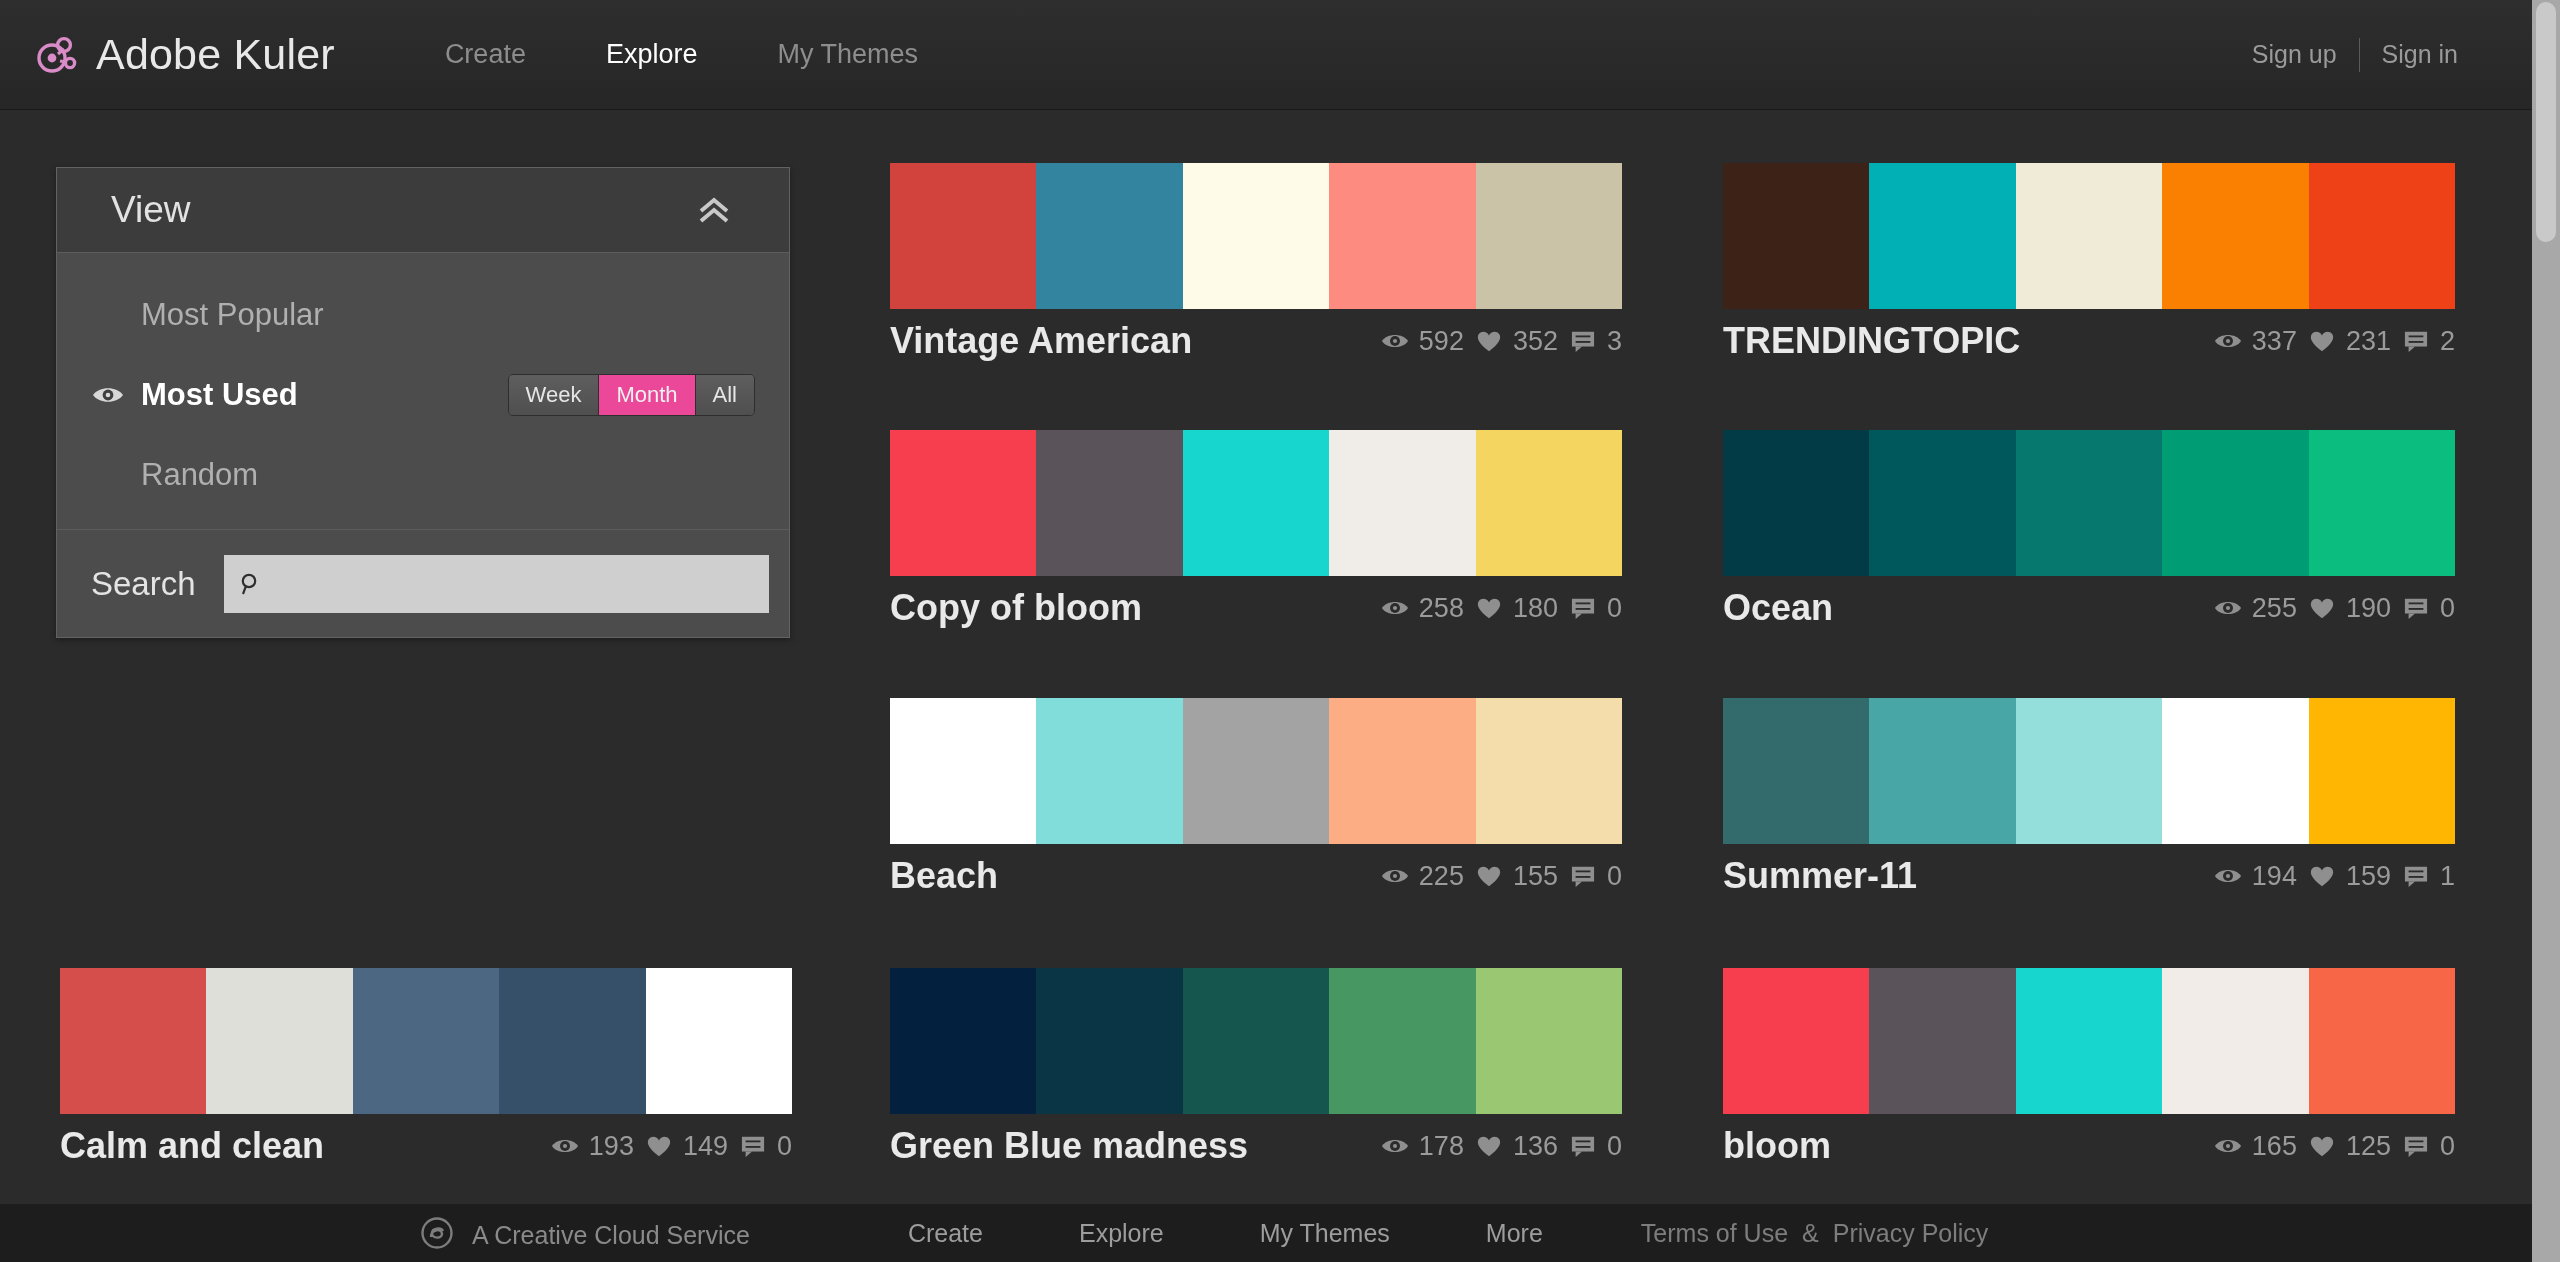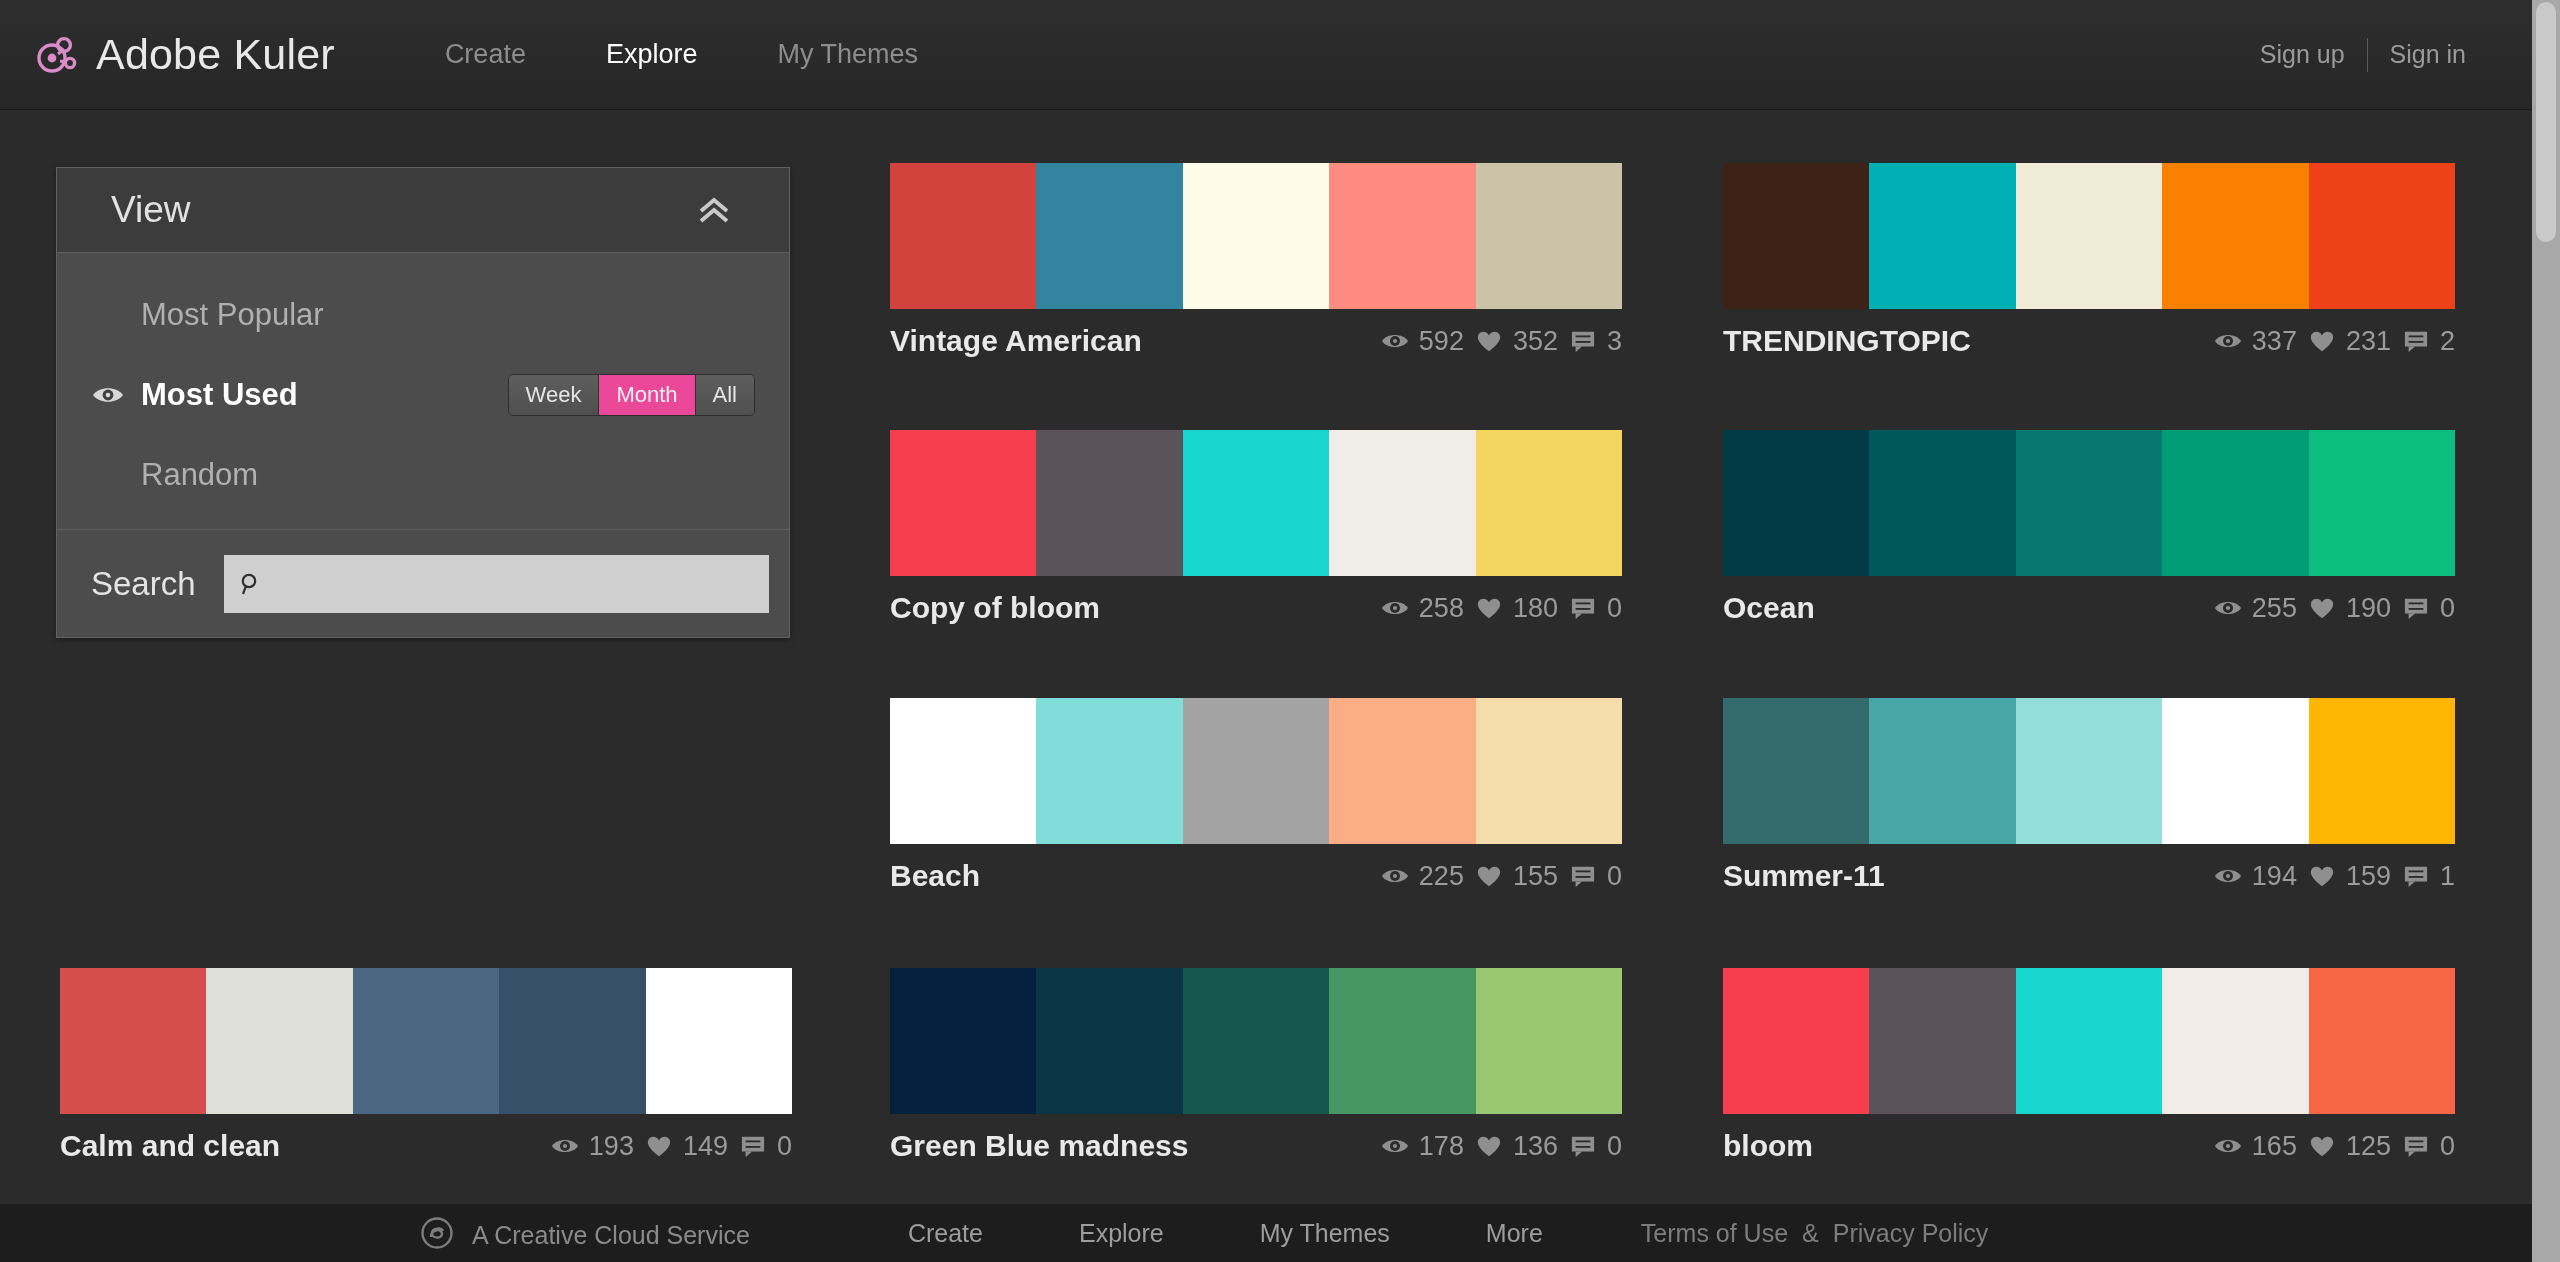--- a/index.html
+++ b/index.html
@@ -24,21 +24,21 @@
     font-size:43px; color:#e8e8e8; margin-left:16px;
     font-weight:400; letter-spacing:0.2px; white-space:nowrap;
   }
   .main-nav { display:flex; align-items:center; margin-left:70px; gap:0; }
   .nav-item {
     font-size:27px; color:#8d8d8d; padding:0 40px; white-space:nowrap;
     cursor:pointer;
   }
   .nav-item.active { color:#ffffff; }
   .auth-nav {
-    position:absolute; right:44px; display:flex; align-items:center;text-align:center;
+    position:absolute; right:52px; display:flex; align-items:center;text-align:center;
   }
   .auth-link { font-size:25px; color:#9a9a9a; padding:0 22px; cursor:pointer; white-space:nowrap;}
   .auth-sep { width:1px; height:34px; background:#5a5a5a; }
 
   
   .scrollbar-track {
     position:absolute; top:0; right:0; width:28px; height:1262px;
     background:#a8a8a8;
   }
   .scrollbar-thumb {
@@ -108,21 +108,21 @@
   }
   .card { position:absolute; width:732px; }
   .swatches {
     display:flex; height:146px; width:100%;
   }
   .swatch { flex:1 1 20%; height:100%; }
   .card-meta {
     display:flex; align-items:center; height:58px; padding-top:6px;
   }
   .card-title {
-    font-size:30px; color:#e9e9e9; font-weight:bold; white-space:nowrap;
+    font-size:36px; color:#e9e9e9; font-weight:bold; white-space:nowrap;
     overflow:hidden; text-overflow:ellipsis;
   }
   .stats { margin-left:auto; display:flex; align-items:center; gap:10px; }
   .stat { display:flex; align-items:center; gap:9px; }
   .stat .ic { width:30px; height:24px; flex:0 0 30px; }
   .stat .num { font-size:27px; color:#9b9b9b; min-width:10px; }
 
   
   .footer {
     position:absolute; left:0; bottom:0; width:2532px; height:58px;

